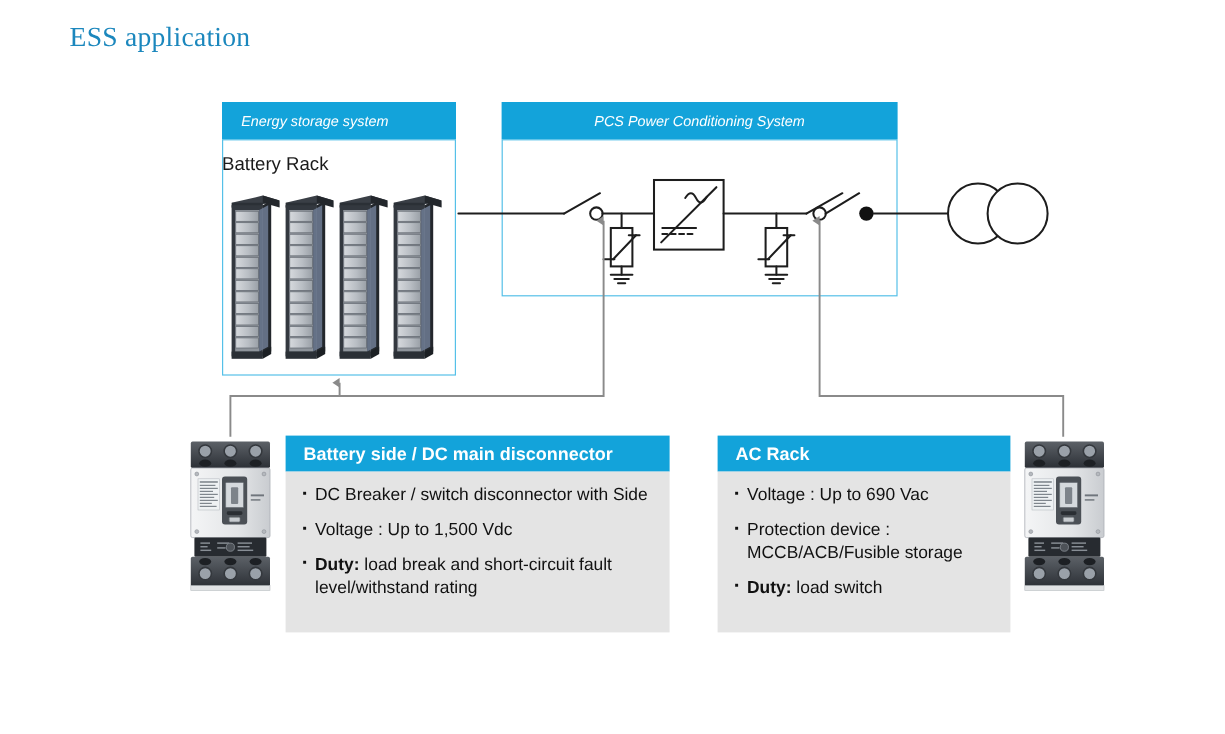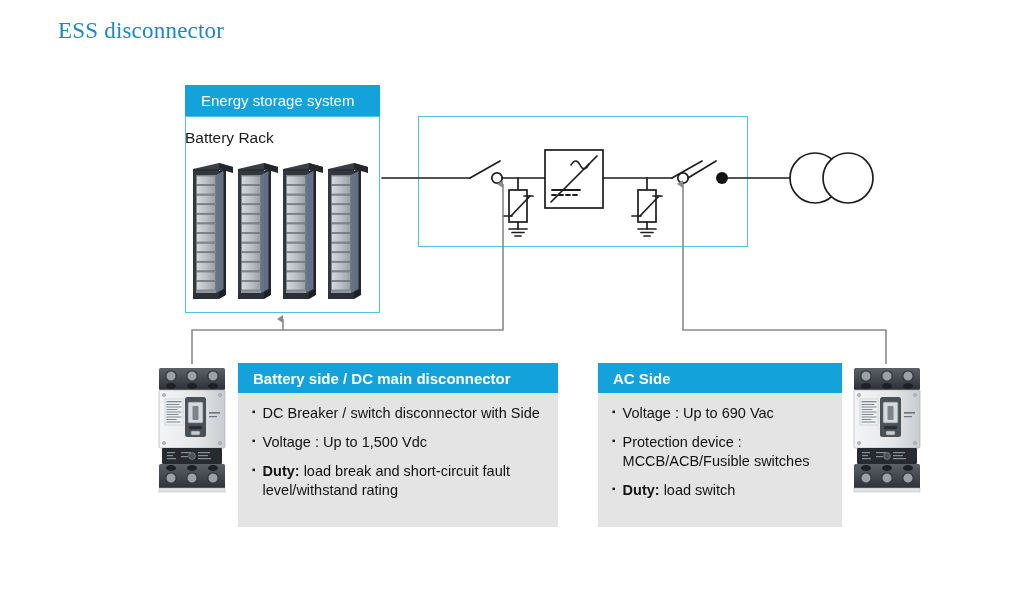--- a/index.html
+++ b/index.html
@@ -34,24 +34,25 @@
   }
 
   
   .panel { position: absolute; }
   .panel-header {
     position: absolute;
     left: 0; top: 0;
     height: 31px;
     background: #13a3da;
     color: #ffffff;
-    font-size: 15px;
+    font-size: 12px;
     display: flex;
     align-items: center;
     box-sizing: border-box;
+    font-style: italic;
   }
   .panel-body {
     position: absolute;
     left: 0;
     background: #ffffff;
     border: 1.4px solid #55c0e8;
     box-sizing: border-box;
   }
 
   #ess-panel { left: 185px; top: 85px; width: 195px; height: 228px; }
@@ -134,21 +135,21 @@
   
   .breaker { position: absolute; width: 72px; height: 133px; }
   #breaker-left  { left: 156px; top: 364px; }
   #breaker-right { left: 851px; top: 364px; }
 </style>
 </head>
 <body>
 
 <div class="stage">
 
-  <div id="page-title">ESS disconnector</div>
+  <div id="page-title">ESS application</div>
 
   <div class="panel" id="ess-panel">
     <div class="panel-body"></div>
     <div class="panel-header">Energy storage system</div>
   </div>
 
   <div id="battery-rack-label">Battery Rack</div>
 
   <svg id="battery-racks" viewBox="0 0 185 155">
     <defs>
@@ -194,20 +195,21 @@
       </g>
     </defs>
     <use href="#rackUnit" x="3" y="0"></use>
     <use href="#rackUnit" x="48" y="0"></use>
     <use href="#rackUnit" x="93" y="0"></use>
     <use href="#rackUnit" x="138" y="0"></use>
   </svg>
 
   <div class="panel" id="pcs-panel">
     <div class="panel-body"></div>
+    <div class="panel-header">PCS Power Conditioning System</div>
   </div>
 
   <svg id="circuit-layer" viewBox="0 0 1021 612">
     <defs>
       <marker id="grayArrow" markerWidth="8" markerHeight="8" refX="4" refY="6" orient="auto" markerUnits="userSpaceOnUse">
         <path d="M0,6 L4,0 L8,6 Z" fill="#8a8a8a"></path>
       </marker>
     </defs>
 
     <g stroke="#1d1d1d" stroke-width="1.7" fill="none" stroke-linecap="round">
@@ -367,29 +369,29 @@
         <span class="bullet-text"><span>Voltage : Up to 1,500 Vdc</span></span>
       </div>
       <div class="bullet-row">
         <span class="bullet-mark">▪</span>
         <span class="bullet-text"><span class="lead">Duty:</span><span> load break and short-circuit fault level/withstand rating</span></span>
       </div>
     </div>
   </div>
 
   <div class="info-card" id="ac-card">
-    <div class="info-card-header">AC Side</div>
+    <div class="info-card-header">AC Rack</div>
     <div class="info-card-body">
       <div class="bullet-row">
         <span class="bullet-mark">▪</span>
         <span class="bullet-text"><span>Voltage : Up to 690 Vac</span></span>
       </div>
       <div class="bullet-row">
         <span class="bullet-mark">▪</span>
-        <span class="bullet-text"><span>Protection device : MCCB/ACB/Fusible switches</span></span>
+        <span class="bullet-text"><span>Protection device : MCCB/ACB/Fusible storage</span></span>
       </div>
       <div class="bullet-row">
         <span class="bullet-mark">▪</span>
         <span class="bullet-text"><span class="lead">Duty:</span><span> load switch</span></span>
       </div>
     </div>
   </div>
 
 </div>
 

